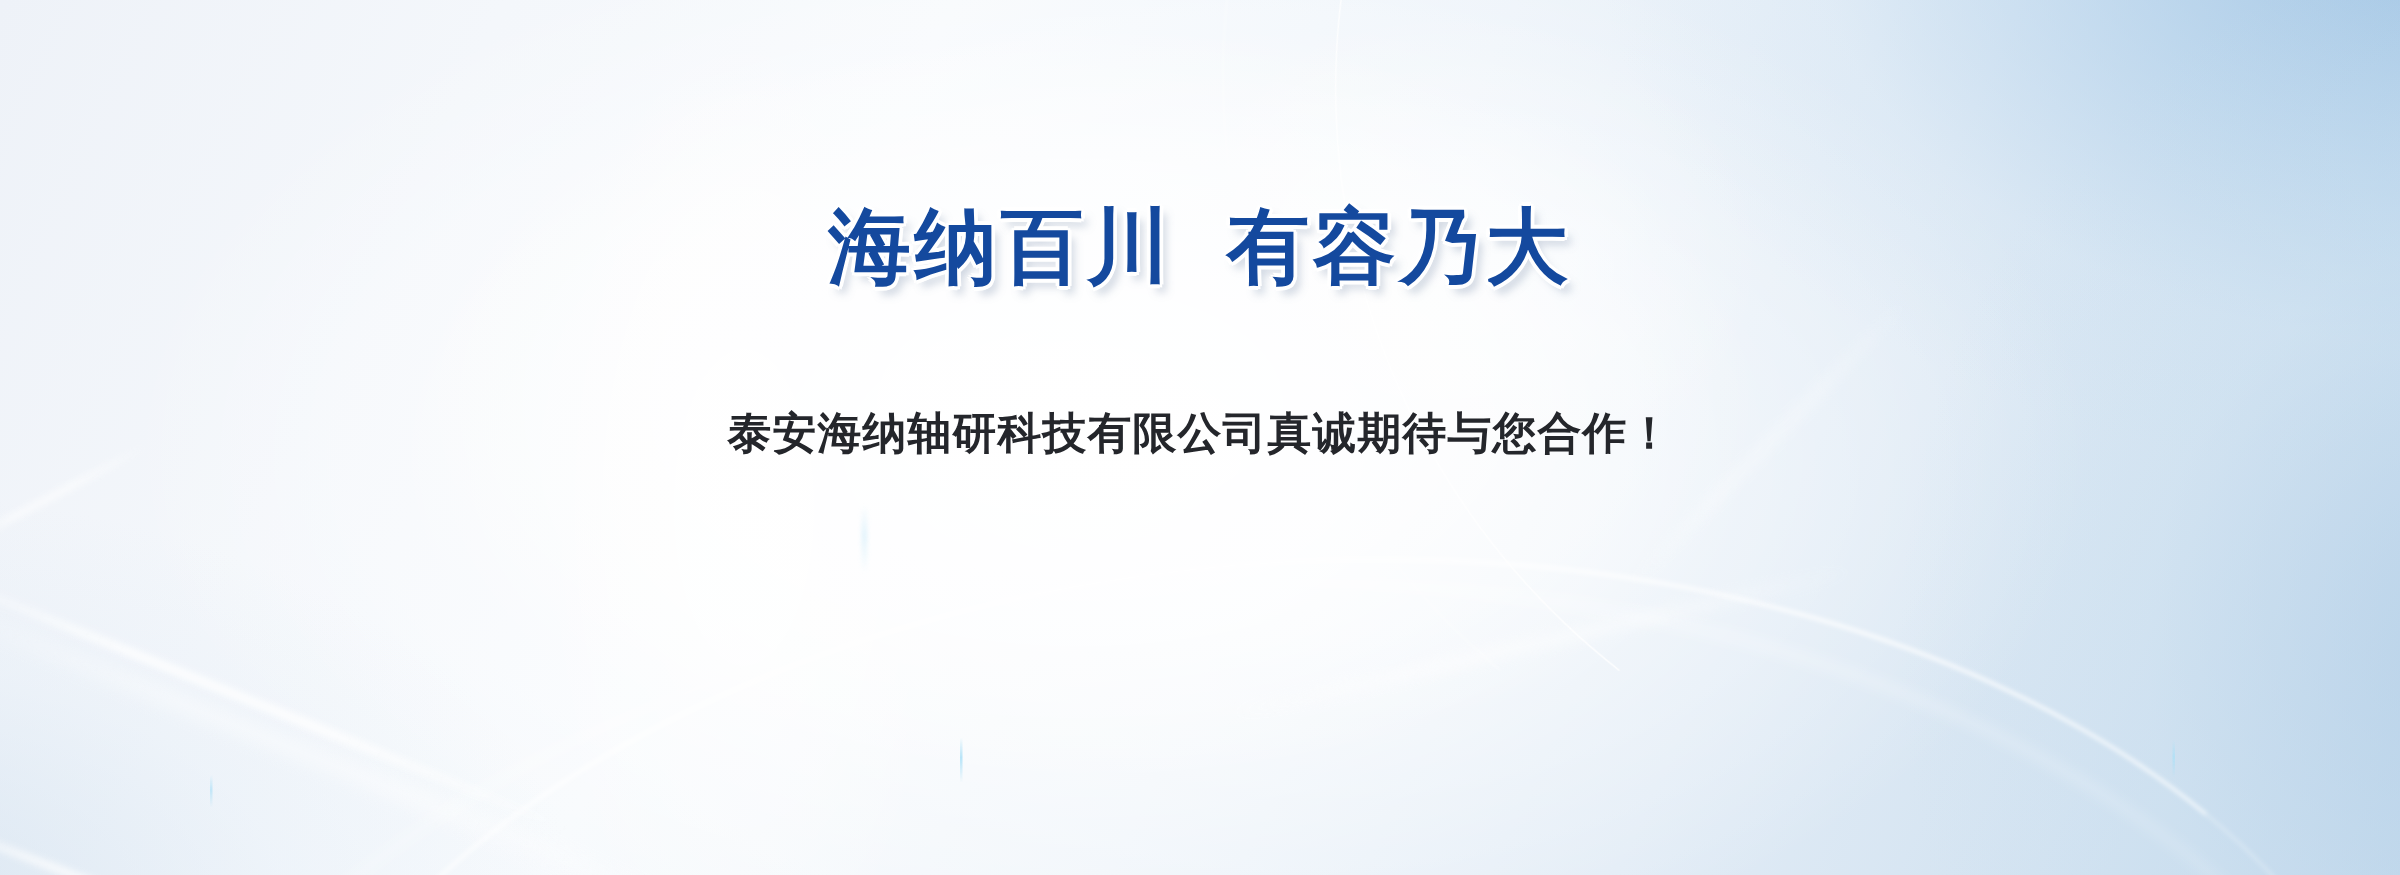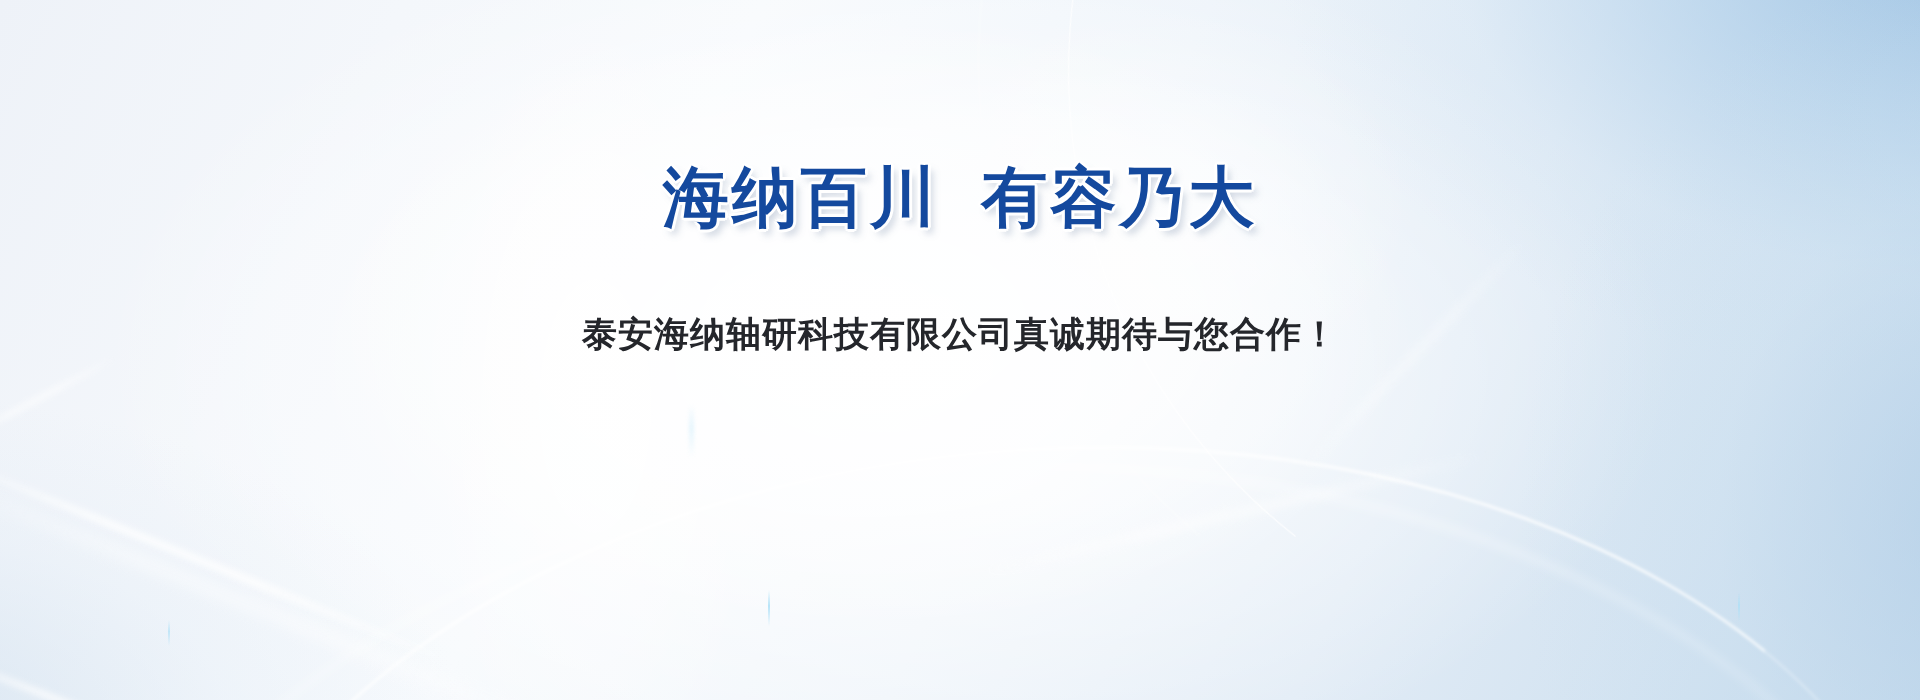--- a/index.html
+++ b/index.html
@@ -198,21 +198,21 @@
        2px -2px 0 #ffffff,
       -2px -2px 0 #ffffff,
        3px  0   0 #ffffff,
       -3px  0   0 #ffffff,
        0    3px 0 #ffffff,
        0   -3px 0 #ffffff,
        5px  6px 7px rgba(120,140,170,0.35);
   }
 
   .subtitle-cn {
-    margin: 0;
+    margin: 12px;
     position: absolute;
     top: 311px;
     left: 0;
     right: 0;
     text-align: center;
     font-size: 35px;
     font-weight: bold;
     letter-spacing: 1px;
     color: #24262b;
     font-family: Liberation Mono, monospace;

